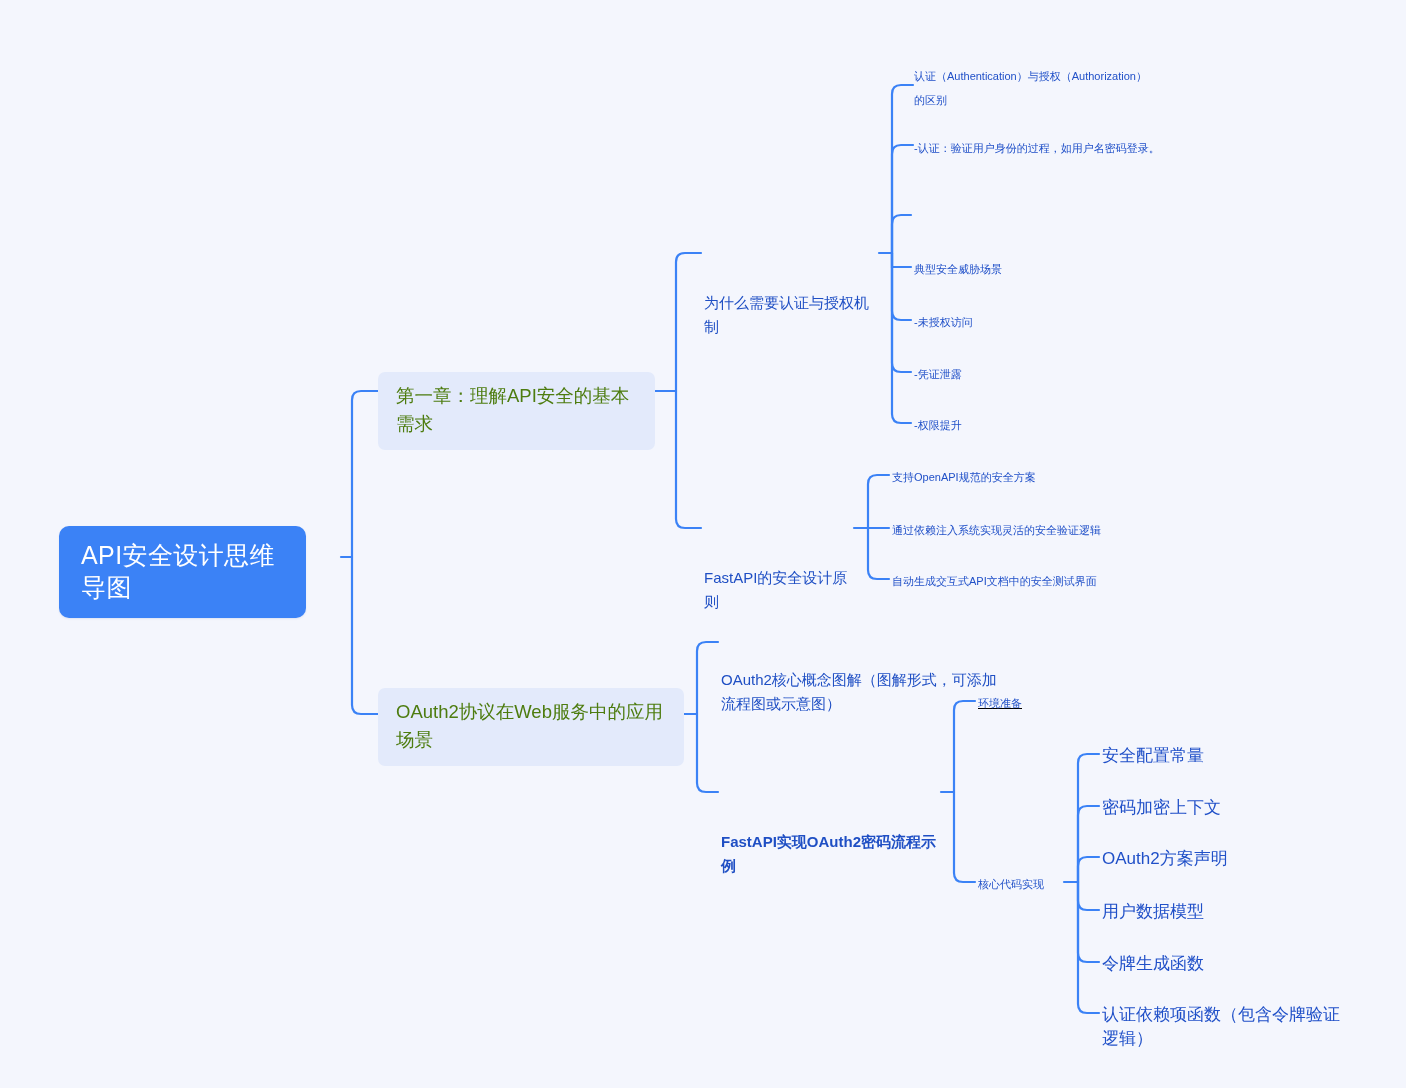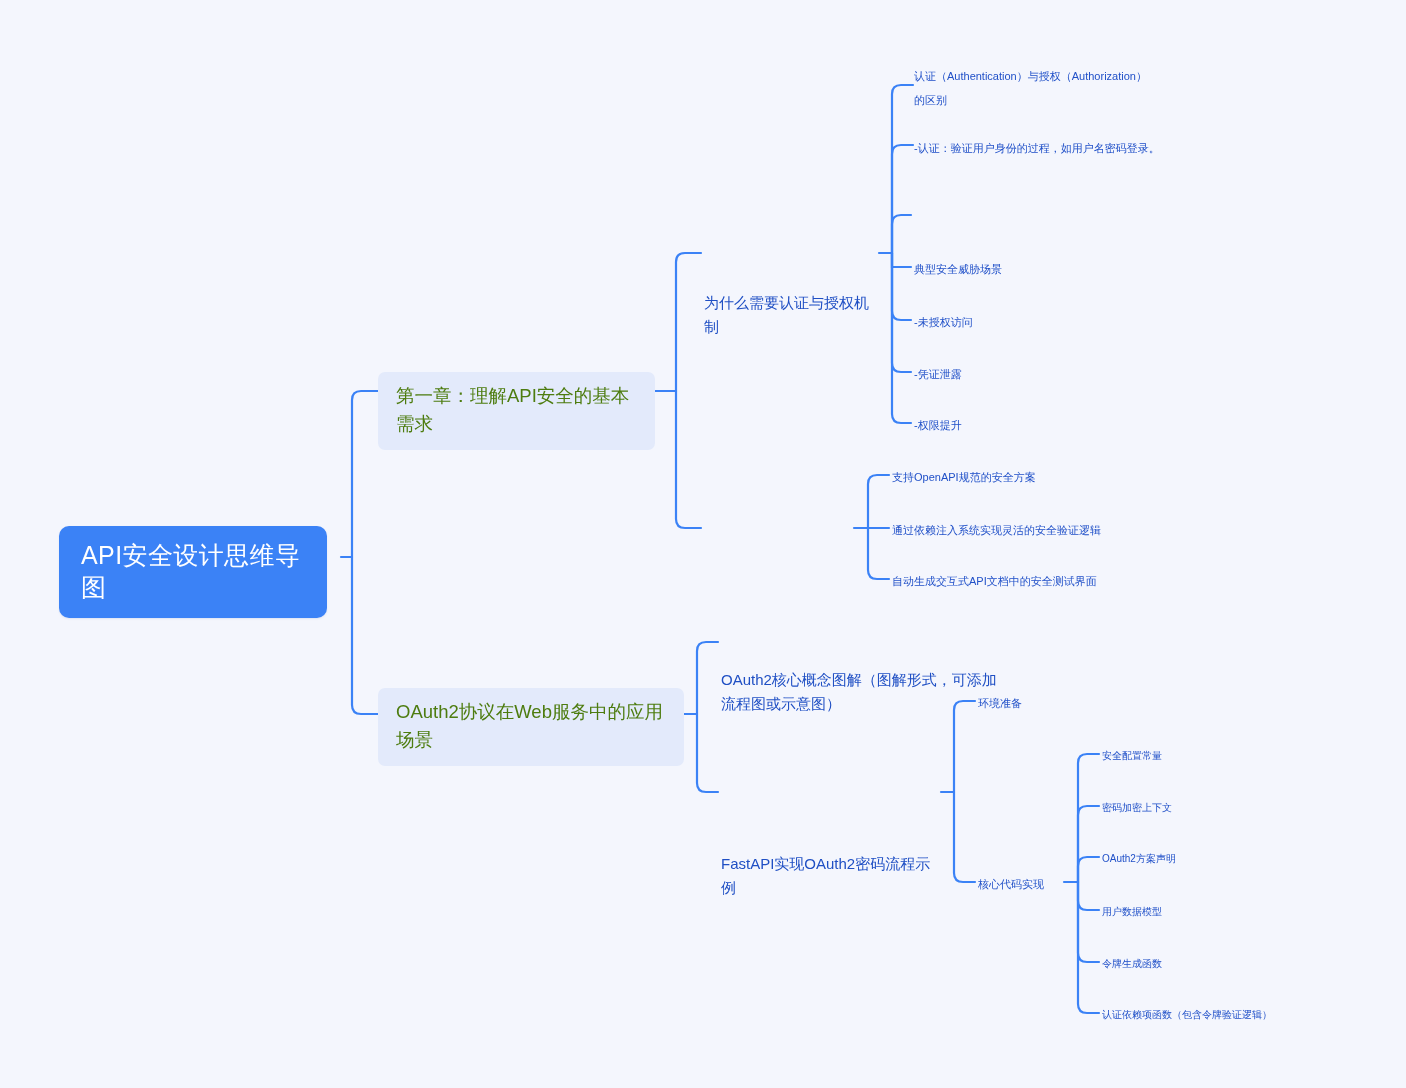--- a/index.html
+++ b/index.html
@@ -88,21 +88,21 @@
     line-height: 24px;
   }
 
   
   .node.lvl4 {
     background: transparent;
     padding: 2px 3px;
   }
   .node.lvl4 .node-text {
     color: #2050c8;
-    font-size: 10px;
+    font-size: 17px;
     line-height: 24px;
   }
 
   .node.is-empty {
     min-width: 4px;
     min-height: 10px;
   }
 </style>
 </head>
 <body>
@@ -145,42 +145,45 @@
       <path d="M1064 882 L1078 882"></path>
       <path d="M1078 882 L1078 763 Q1078 754 1087 754 L1099 754"></path>
       <path d="M1078 882 L1078 815 Q1078 806 1087 806 L1099 806"></path>
       <path d="M1078 882 L1078 866 Q1078 857 1087 857 L1099 857"></path>
       <path d="M1078 882 L1078 901 Q1078 910 1087 910 L1099 910"></path>
       <path d="M1078 882 L1078 953 Q1078 962 1087 962 L1099 962"></path>
       <path d="M1078 882 L1078 1004 Q1078 1013 1087 1013 L1099 1013"></path>
     </g>
   </svg>
 
-  <div class="node lvl0" style="left:59px; top:526px; width:268px;">
+  <div class="node lvl0" style="left:59px; top:526px; width:247px;">
     <span class="node-text">API安全设计思维导图</span>
   </div>
 
   <div class="node lvl1" style="left:378px; top:372px; width:277px;">
     <span class="node-text">第一章：理解API安全的基本需求</span>
   </div>
 
   <div class="node lvl1" style="left:378px; top:688px; width:306px;">
     <span class="node-text">OAuth2协议在Web服务中的应用场景</span>
   </div>
 
   <div class="node lvl2" style="left:701px; top:241px; width:180px;">
     <span class="node-text">为什么需要认证与授权机制</span>
   </div>
 
+  <div class="node lvl2" style="left:701px; top:516px; width:156px;">
+    <span class="node-text">FastAPI的安全设计原则</span>
+  </div>
 
   <div class="node lvl2" style="left:718px; top:618px; width:296px; align-items:flex-end;">
     <span class="node-text">OAuth2核心概念图解（图解形式，可添加流程图或示意图）</span>
   </div>
 
-  <div class="node lvl2" style="left:718px; top:802px; width:226px;">
+  <div class="node lvl2" style="left:718px; top:780px; width:226px;font-weight:bold;">
     <span class="node-text">FastAPI实现OAuth2密码流程示例</span>
   </div>
 
   <div class="node lvl3" style="left:911px; top:62px; width:240px; align-items:flex-start;">
     <span class="node-text">认证（Authentication）与授权（Authorization）的区别</span>
   </div>
 
   <div class="node lvl3" style="left:911px; top:134px; width:296px; align-items:center;">
     <span class="node-text">-认证：验证用户身份的过程，如用户名密码登录。</span>
   </div>
@@ -210,21 +213,21 @@
   </div>
 
   <div class="node lvl3" style="left:889px; top:516px; width:300px;">
     <span class="node-text">通过依赖注入系统实现灵活的安全验证逻辑</span>
   </div>
 
   <div class="node lvl3" style="left:889px; top:567px; width:290px;">
     <span class="node-text">自动生成交互式API文档中的安全测试界面</span>
   </div>
 
-  <div class="node lvl3" style="left:975px; top:689px; width:110px;">
+  <div class="node lvl3" style="left:975px; top:689px; width:110px;text-decoration:underline;">
     <span class="node-text">环境准备</span>
   </div>
 
   <div class="node lvl3" style="left:975px; top:870px; width:100px;">
     <span class="node-text">核心代码实现</span>
   </div>
 
   <div class="node lvl4" style="left:1099px; top:742px; width:200px;">
     <span class="node-text">安全配置常量</span>
   </div>

